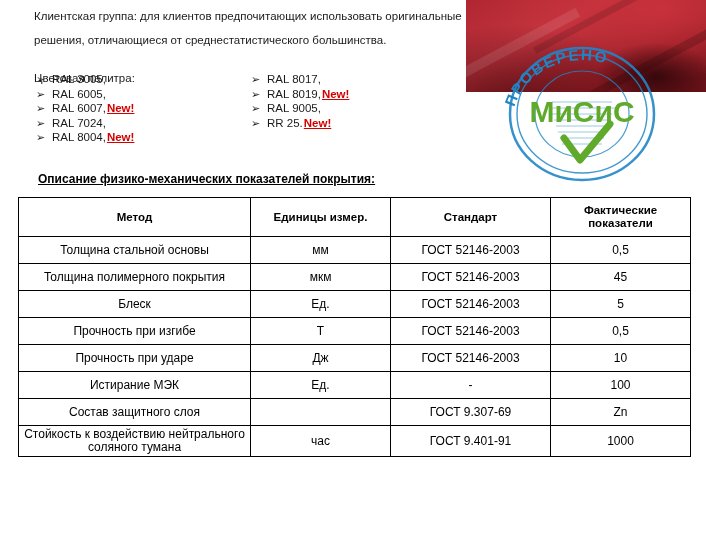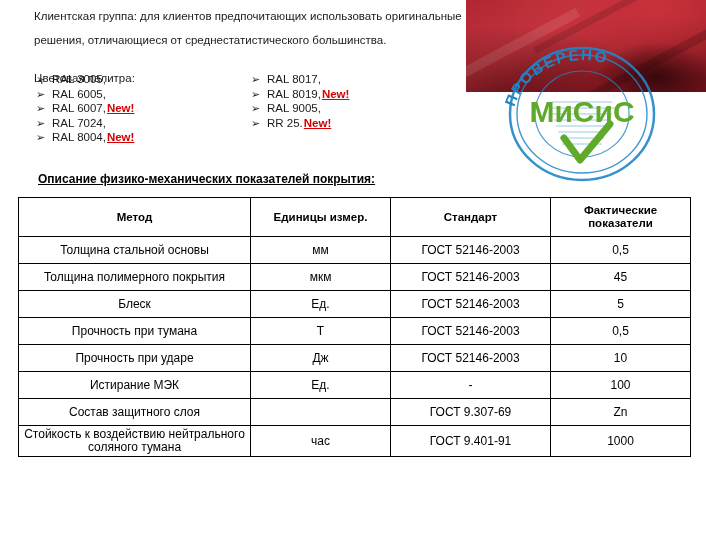--- a/index.html
+++ b/index.html
@@ -247,21 +247,21 @@
           <td>ГОСТ 52146-2003</td>
           <td>45</td>
         </tr>
         <tr>
           <td>Блеск</td>
           <td>Ед.</td>
           <td>ГОСТ 52146-2003</td>
           <td>5</td>
         </tr>
         <tr>
-          <td>Прочность при тумана</td>
+          <td>Прочность при изгибе</td>
           <td>Т</td>
           <td>ГОСТ 52146-2003</td>
           <td>0,5</td>
         </tr>
         <tr>
           <td>Прочность при ударе</td>
           <td>Дж</td>
           <td>ГОСТ 52146-2003</td>
           <td>10</td>
         </tr>

